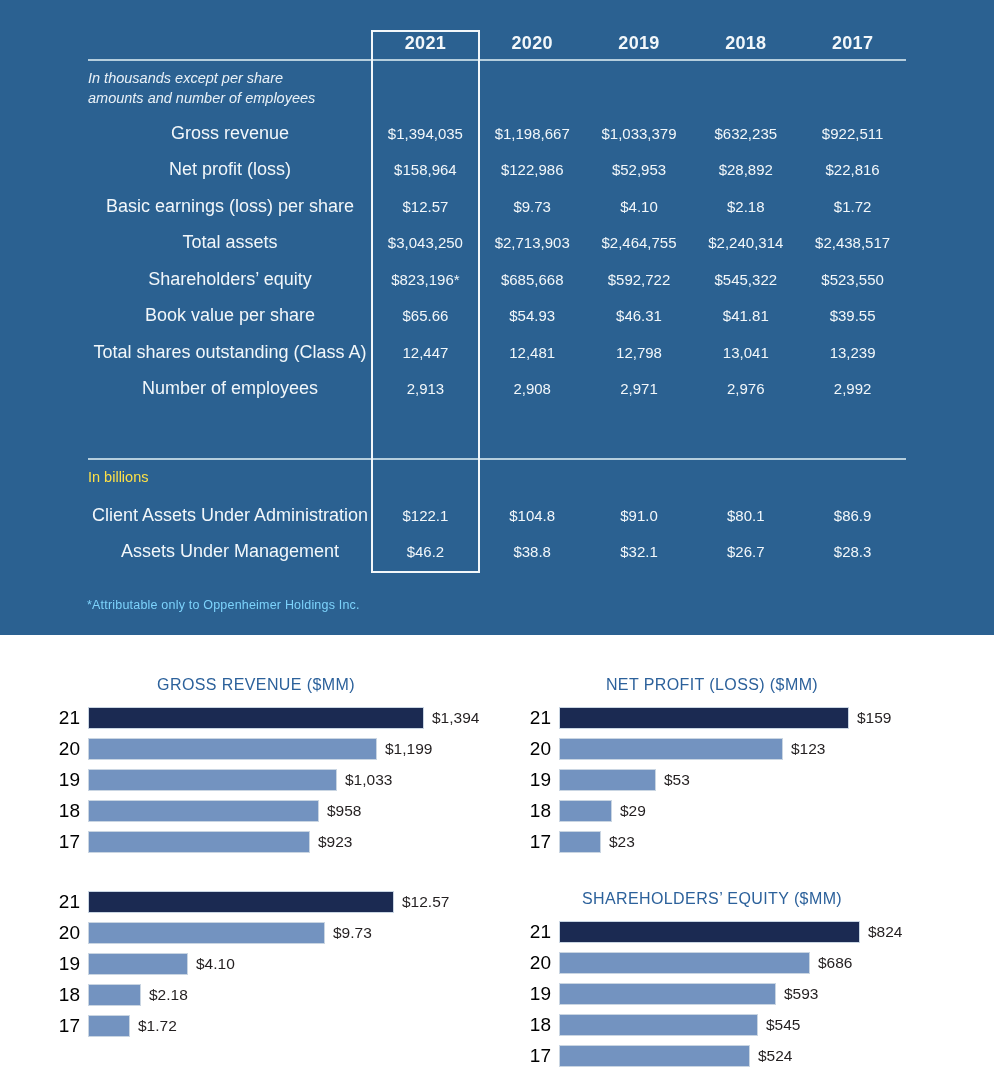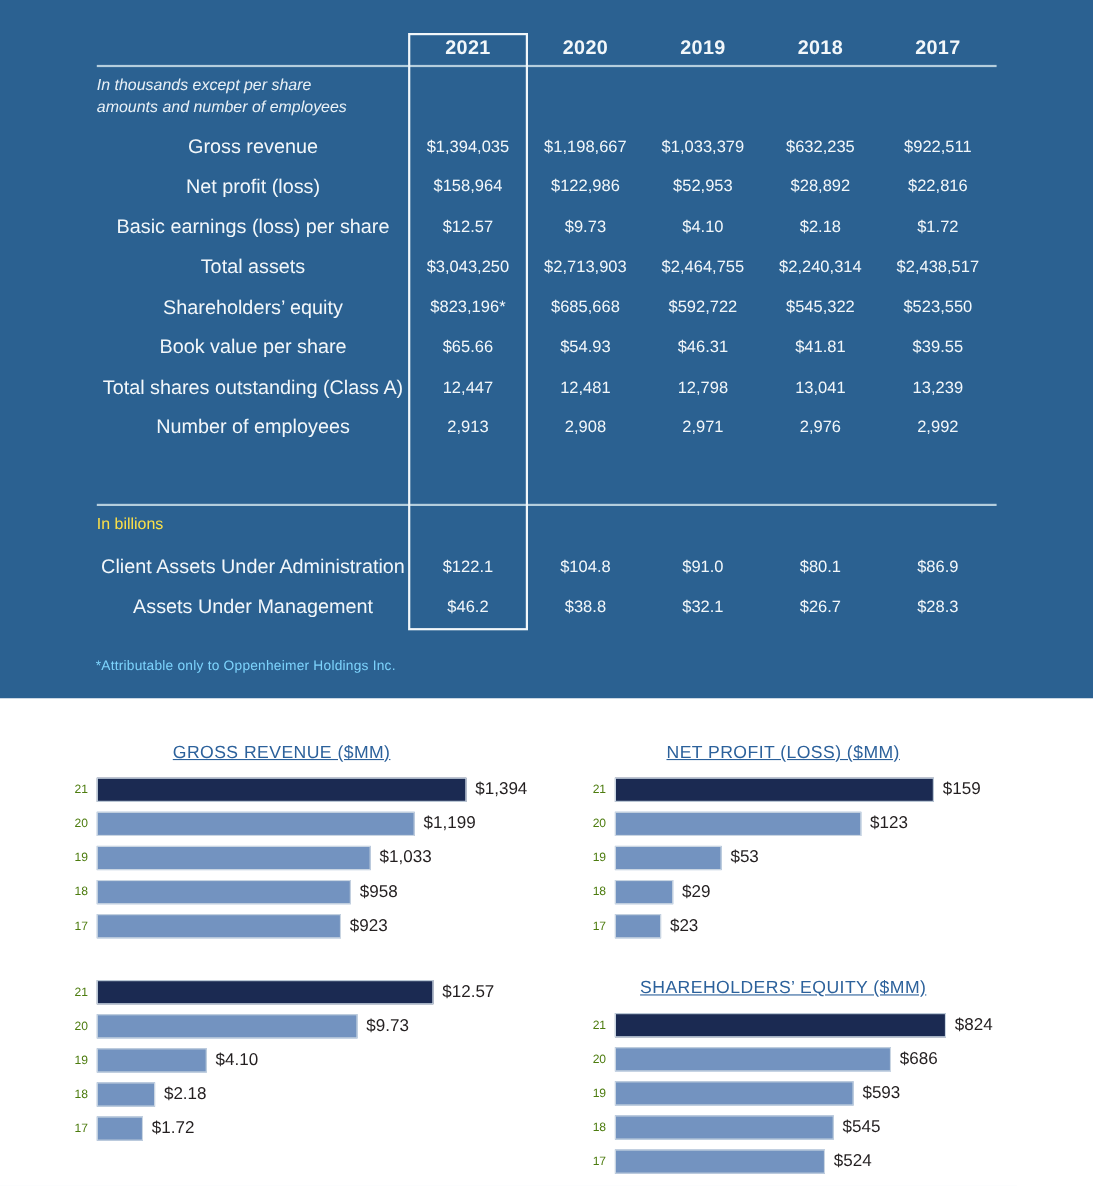--- a/index.html
+++ b/index.html
@@ -24,25 +24,25 @@
   .box2021 { position:absolute; left:371px; top:30px; width:109px; height:543px; border:2px solid #f2f7fa; }
   .footnote { position:absolute; left:87px; top:598px; font-size:12.5px; color:#7dd3fc; letter-spacing:0.2px; }
 
   
   .charts { position:absolute; left:0; top:635px; width:994px; height:443px; background:#ffffff; }
   .chart { position:absolute; }
   .chart.c0 { left:54px;  top:42px; }
   .chart.c1 { left:525px; top:42px; }
   .chart.c2 { left:54px;  top:256px; }
   .chart.c3 { left:525px; top:256px; }
-  .chart-title { font-size:16px; color:#2c619b; letter-spacing:0.4px; text-align:center; margin-bottom:14px; height:16px; line-height:16px;text-decoration:underline; }
+  .chart-title { font-size:16px; color:#2c619b; letter-spacing:0.4px; text-align:center; margin-bottom:14px; height:16px; line-height:16px; }
   .chart.c0 .chart-title, .chart.c2 .chart-title { width:404px; }
   .chart.c1 .chart-title, .chart.c3 .chart-title { width:374px; }
   .bar-row { display:flex; align-items:center; height:22px; margin-bottom:9px; }
-  .bar-year { width:26px; text-align:right; margin-right:8px; font-size:11px; color:#4d7c0f; }
+  .bar-year { width:26px; text-align:right; margin-right:8px; font-size:19px; color:#000000; }
   .bar { height:22px; border:1px solid #c9d5e2; }
   .bar-val { margin-left:8px; font-size:15.5px; color:#231f20; white-space:nowrap; }
 </style>
 </head>
 <body>
 
 <div class="page">
 
   <section class="panel">
     <div class="year-row">

